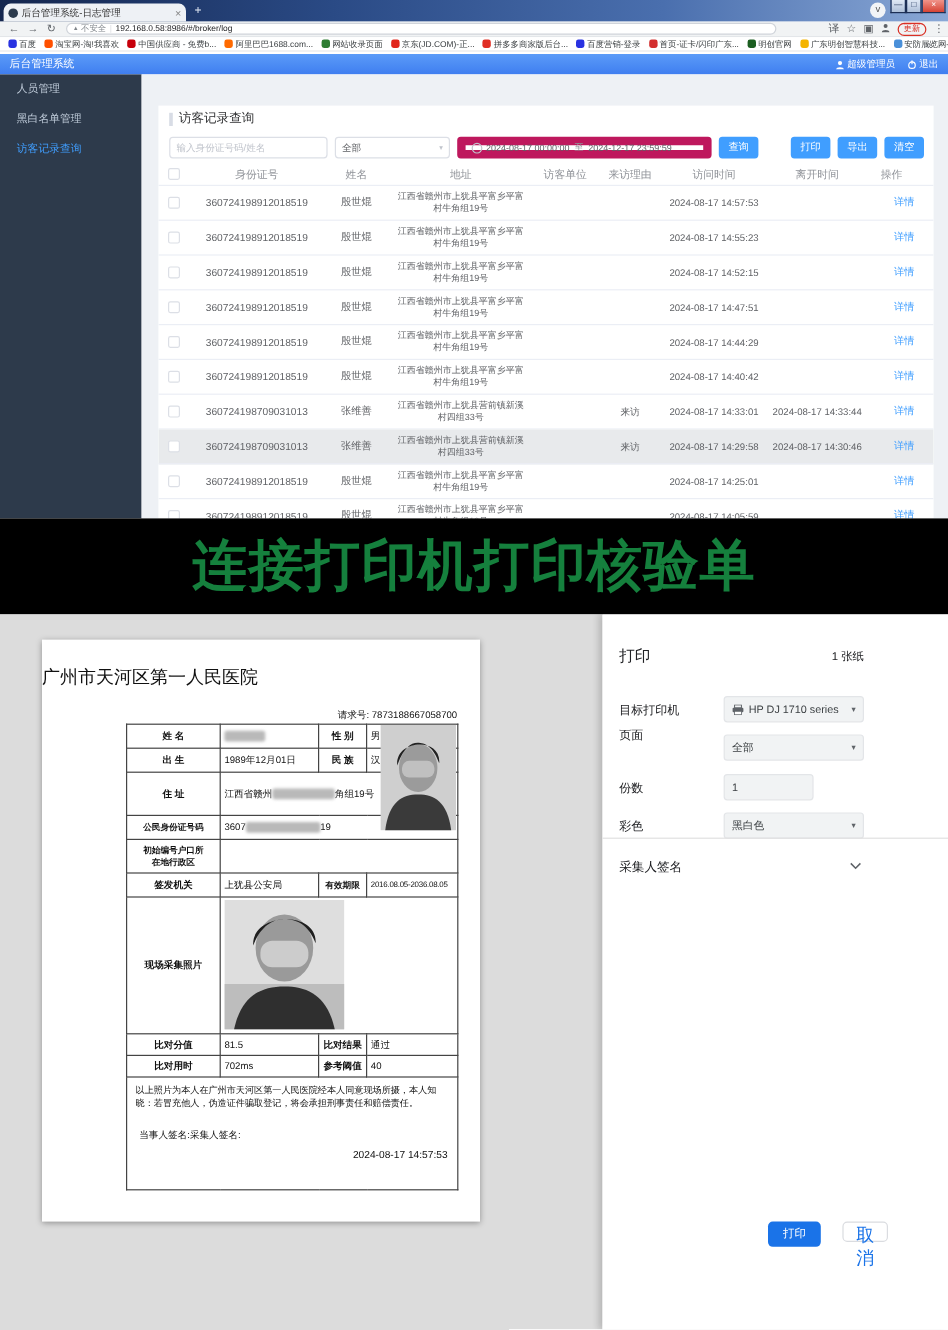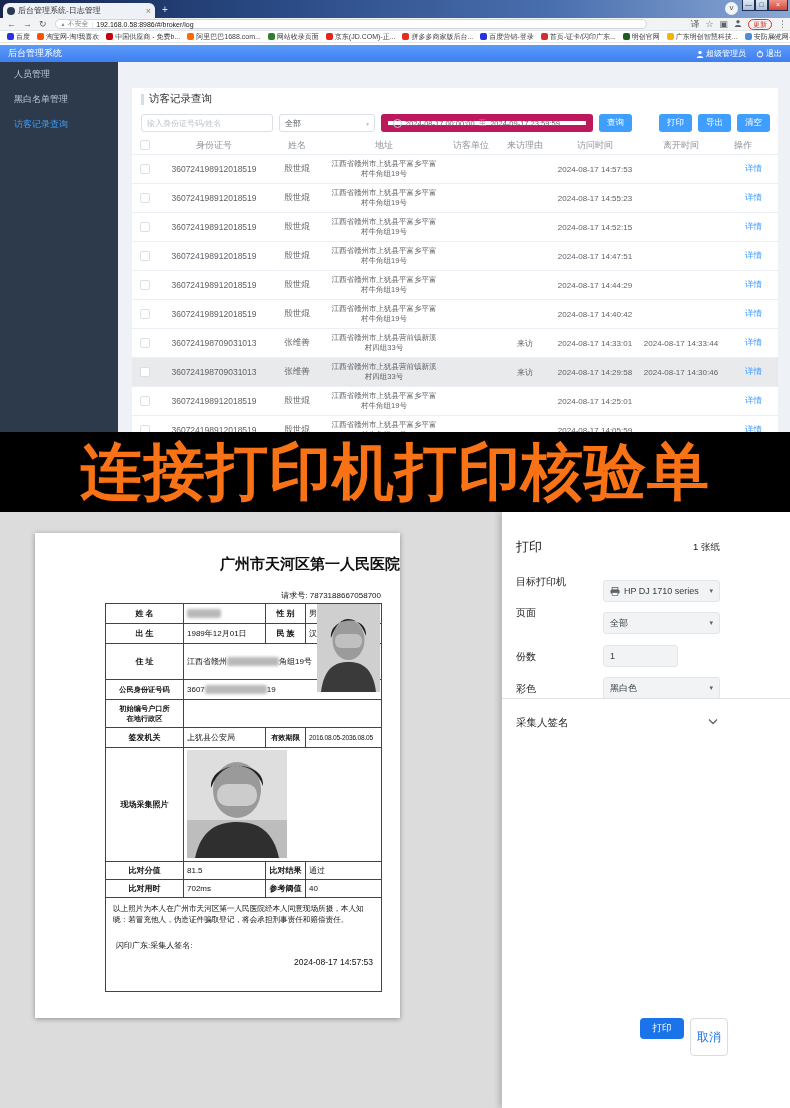--- a/index.html
+++ b/index.html
@@ -85,27 +85,27 @@
   .checkbox{width:8px;height:8px;border:1px solid #dcdfe6;border-radius:2px;background:#fff;}
   .c-id{width:112px;text-align:center;font-size:8.5px;color:#606266;}
   .c-name{width:54px;text-align:center;font-size:8.5px;color:#606266;}
   .c-addr{width:120px;text-align:center;font-size:7.5px;color:#606266;line-height:1.35;}
   .c-unit,.c-reason{width:54px;text-align:center;font-size:8px;color:#606266;}
   .c-visit,.c-leave{width:86px;text-align:center;font-size:8px;color:#606266;}
   .c-op{width:38px;text-align:right;font-size:8.5px;color:#409eff;}
   
   .banner{position:absolute;left:0;top:432px;width:790px;height:80px;background:#000;
     display:flex;align-items:center;justify-content:center;}
-  .banner-text{color:#f97316;font-size:62px;font-weight:900;letter-spacing:1px;white-space:nowrap;}
+  .banner-text{color:#15803d;font-size:46px;font-weight:900;letter-spacing:1px;white-space:nowrap;}
   
   .preview{position:absolute;left:0;top:512px;width:502px;height:596px;background:#dcdcdc;}
   .doc{position:absolute;left:35px;top:21px;width:365px;height:485px;background:#fff;
     box-shadow:0 1px 5px rgba(0,0,0,.35);}
-  .doc-title{position:absolute;left:0;top:22px;width:100%;text-align:right;
-    font-size:15px;font-weight:bold;color:#111;}
+  .doc-title{position:absolute;left:0;top:22px;width:100%;text-align:left;
+    font-size:15px;font-weight:normal;color:#111;}
   .doc-subtitle{position:absolute;left:0;top:44px;width:100%;text-align:center;
     font-size:11px;font-weight:bold;color:#111;}
   .doc-reqno{position:absolute;right:19px;top:57px;font-size:8px;color:#111;}
   .doctable{position:absolute;left:70px;top:70px;width:276px;border-collapse:collapse;table-layout:fixed;}
   .doctable td{border:1px solid #444;font-size:8px;color:#111;padding:1px 3px;box-sizing:border-box;overflow:hidden;}
   .doctable td.lbl{text-align:center;font-weight:bold;}
   .r22 td{height:20px;} .r38 td{height:36px;} .r30 td{height:28px;}
   .r20 td{height:18px;} .rphoto td{height:114px;} .rfoot td{height:94px;}
   .blurbox{display:inline-block;background:#b9b9b9;border-radius:2px;filter:blur(1.5px);vertical-align:middle;}
   .idphoto{position:absolute;left:282px;top:71px;width:63px;height:88px;}
@@ -126,22 +126,22 @@
     padding:0 6px;box-sizing:border-box;}
   .ps-control .val{font-size:9px;color:#3c4043;white-space:nowrap;overflow:hidden;flex:1;}
   .ps-control .dd{font-size:7px;color:#5f6368;margin-left:3px;}
   .printer-svg{width:10px;height:9px;margin-right:4px;flex:none;}
   .ps-divider{position:absolute;left:0;top:186px;width:288px;height:1px;background:#e0e0e0;}
   .ps-more{position:absolute;left:14px;top:204px;font-size:10.5px;color:#202124;}
   .ps-more-chev{position:absolute;left:206px;top:206px;width:10px;height:7px;}
   .ps-btns{position:absolute;left:138px;top:506px;display:flex;}
   .btn-print{width:44px;height:21px;background:#1a73e8;color:#fff;border:none;border-radius:4px;
     font-size:9.5px;font-family:"Liberation Sans",sans-serif;}
-  .btn-cancel{width:38px;height:38px;background:#fff;color:#1a73e8;border:1px solid #dadce0;
-    border-radius:4px;font-size:12px;margin-left:6px;font-family:"Liberation Sans",sans-serif;}
+  .btn-cancel{width:38px;height:17px;background:#fff;color:#1a73e8;border:1px solid #dadce0;
+    border-radius:4px;font-size:15px;margin-left:18px;font-family:"Liberation Sans",sans-serif;}
 </style>
 </head>
 <body>
 
 <div class="stage">
 
   <div class="tabstrip">
     <div class="tab">
       <span class="fav"></span>
       <span class="tab-title">后台管理系统-日志管理</span>
@@ -277,21 +277,21 @@
       <div class="filter-row">
         <input class="f-input" placeholder="输入身份证号码/姓名" style="">
         <div class="f-select">
           <span class="sel-text">全部</span>
           <span class="caret">▾</span>
         </div>
         <div class="f-date">
           <span class="clock-dot"></span>
           <span>2024-08-17 00:00:00</span>
           <span class="to">至</span>
-          <span>2024-09-17 23:59:59</span>
+          <span>2024-12-17 23:59:59</span>
         </div>
         <button class="btn-blue">查询</button>
         <div class="filter-right">
           <button class="btn-blue">打印</button>
           <button class="btn-blue">导出</button>
           <button class="btn-blue">清空</button>
         </div>
       </div>
       <div class="thead">
         <span class="c-check">
@@ -546,21 +546,21 @@
         <tr class="r20">
           <td class="lbl">比对用时</td>
           <td>702ms</td>
           <td class="lbl">参考阈值</td>
           <td>40</td>
         </tr>
         <tr class="rfoot">
           <td colspan="4" class="footcell">
             <div class="disclaimer">以上照片为本人在广州市天河区第一人民医院经本人同意现场所摄，本人知晓：若冒充他人，伪造证件骗取登记，将会承担刑事责任和赔偿责任。</div>
             <div class="sigrow">
-              <span class="sig1">闪印广东:</span>
+              <span class="sig1">当事人签名:</span>
               <span class="sig2">采集人签名:</span>
             </div>
             <div class="doc-ts">2024-08-17 14:57:53</div>
           </td>
         </tr>
       </tbody>
         </table>
 
       <svg class="idphoto" viewBox="0 0 63 88">
         <rect width="63" height="88" fill="#cfcfcf"></rect>
@@ -569,21 +569,21 @@
         <path d="M14 34 C12 12 51 10 49 32 C44 18 37 15 31 15 C25 15 19 20 14 34 Z" fill="#222"></path>
         <rect x="18" y="30" width="27" height="14" rx="6" fill="#c2c2c2" opacity="0.95"></rect>
       </svg>
     </div>
   </div>
 
   <div class="settings">
     <div class="ps-title">打印</div>
     <div class="ps-sheets">1 张纸</div>
 
-    <div class="ps-label" style="top:63px;">目标打印机</div>
+    <div class="ps-label" style="top:73px;">目标打印机</div>
     <div class="ps-control" style="top:68px;">
       <svg class="printer-svg" viewBox="0 0 12 11">
         <rect x="2.5" y="0.5" width="7" height="3" fill="none" stroke="#5f6368"></rect>
         <rect x="0.5" y="3.5" width="11" height="4.5" rx="1" fill="#5f6368"></rect>
         <rect x="2.5" y="7" width="7" height="3.5" fill="#fff" stroke="#5f6368" stroke-width="0.8"></rect>
       </svg>
       <span class="val">HP DJ 1710 series</span>
       <span class="dd">▾</span>
     </div>
 

